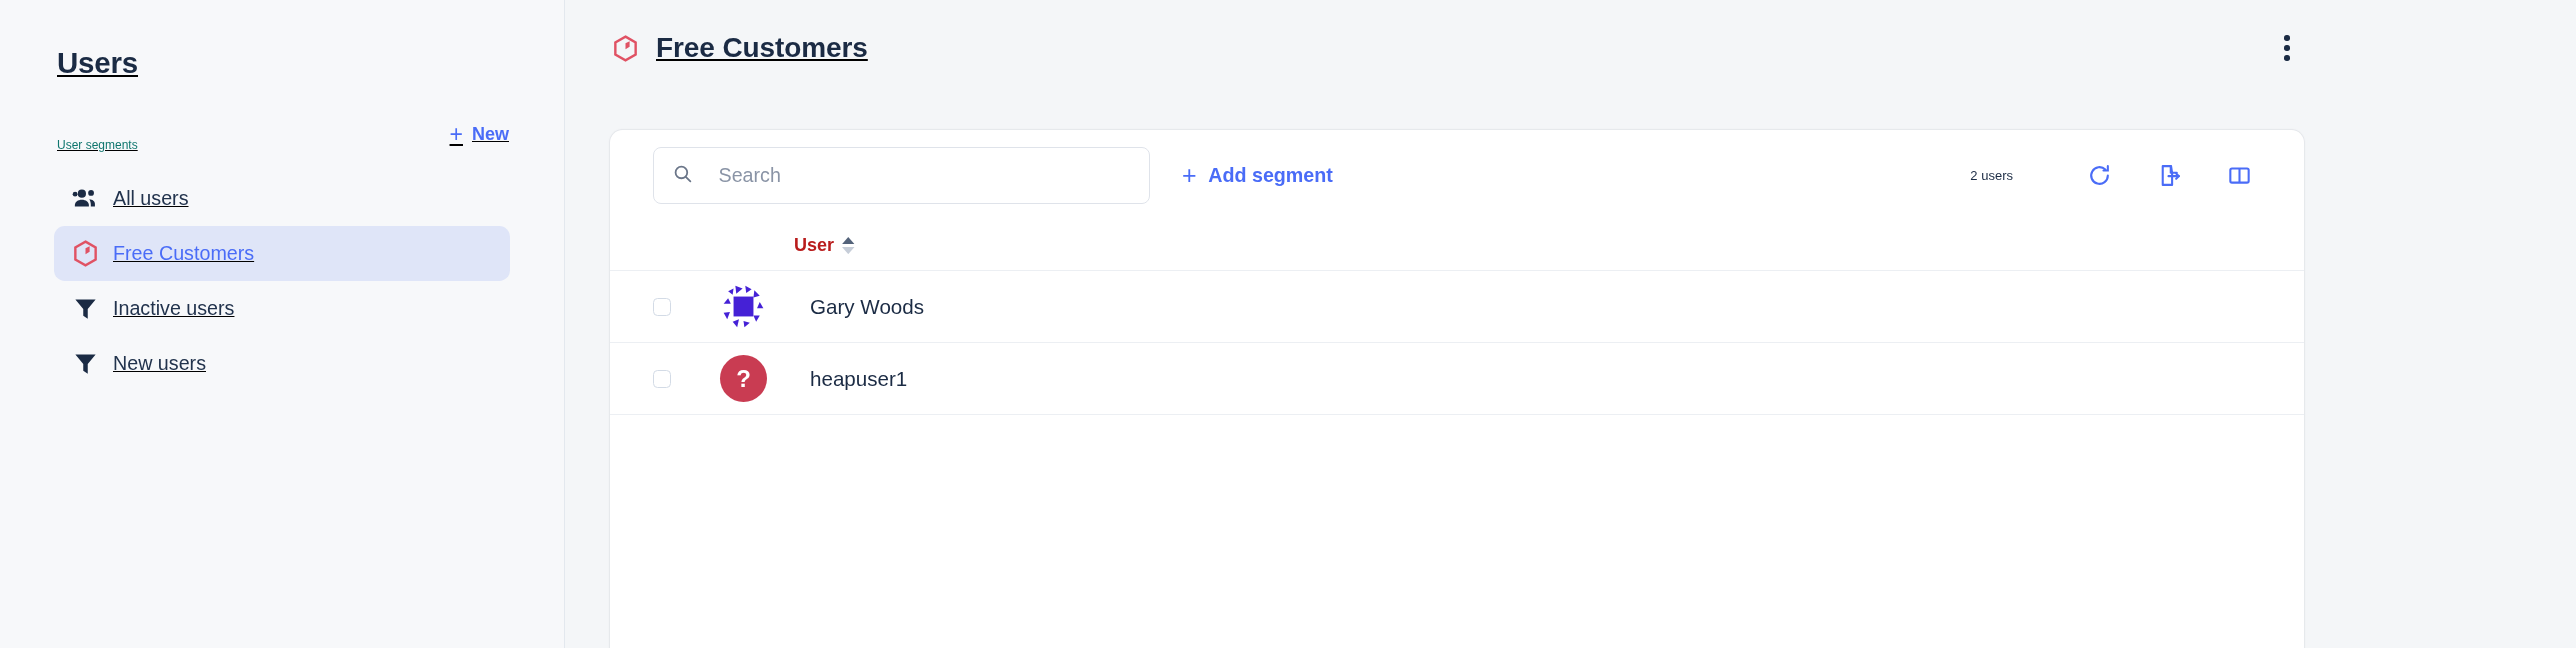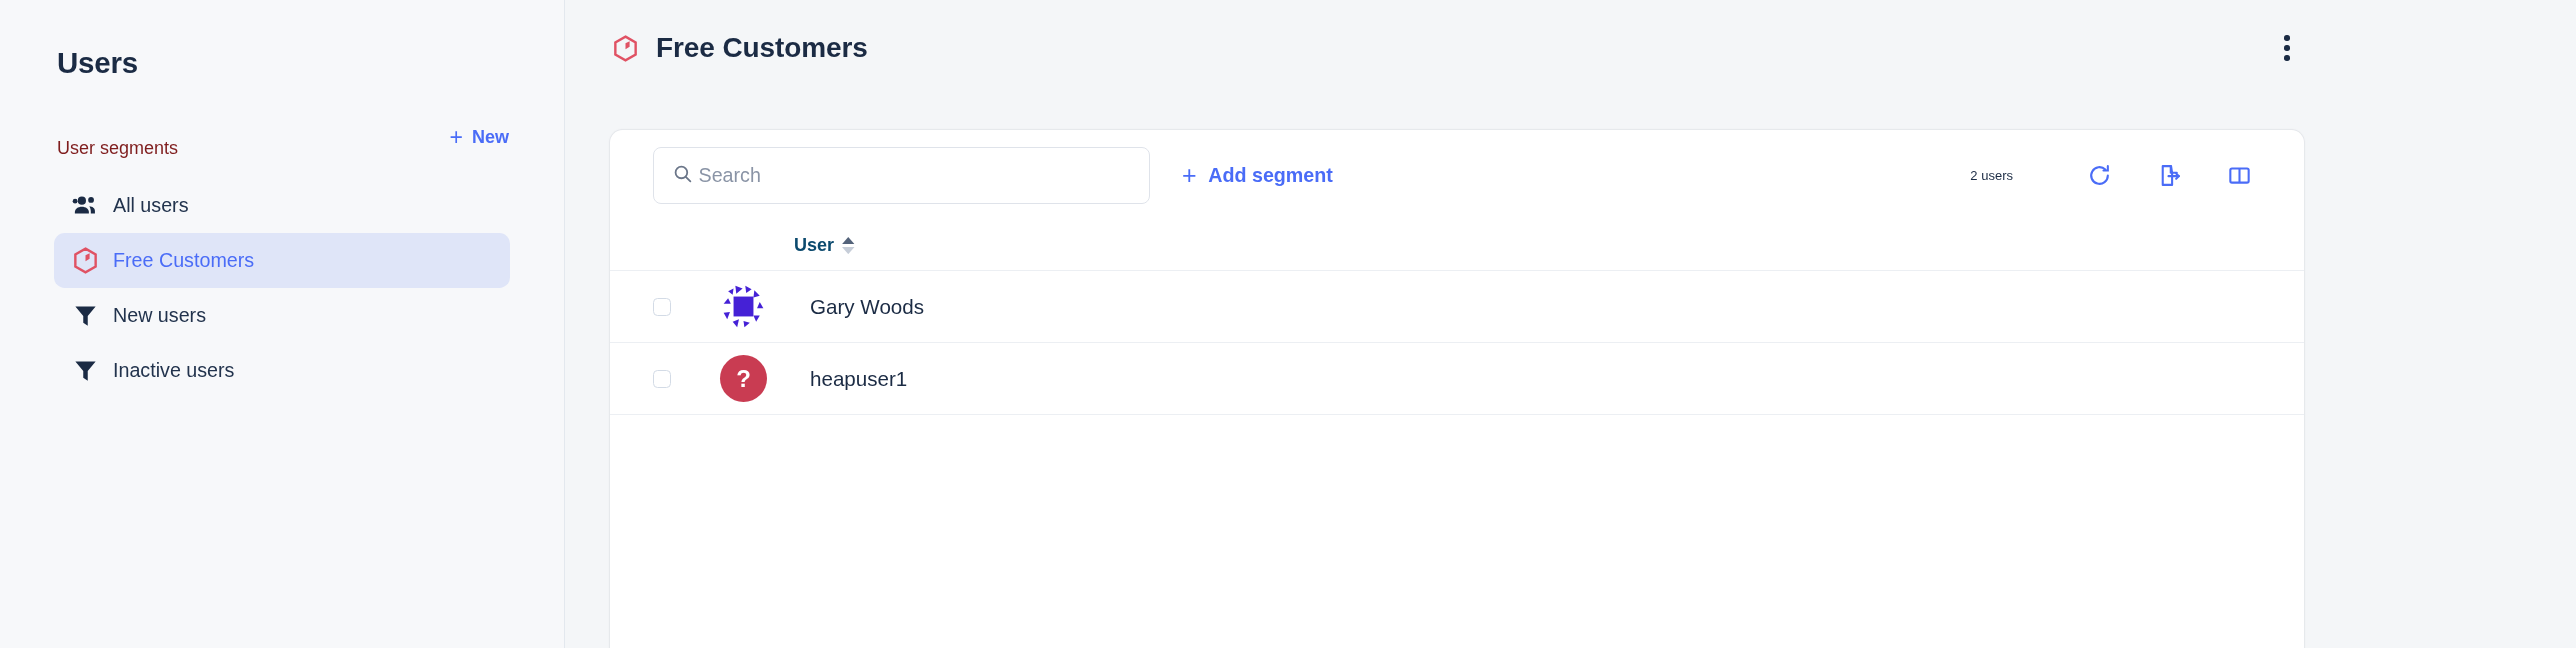--- a/index.html
+++ b/index.html
@@ -3,41 +3,41 @@
 <meta charset="utf-8">
 <style>
   * { margin:0; padding:0; box-sizing:border-box; }
   html, body {
     width:2576px; height:648px;
     overflow:hidden;
     background:#f4f6f8;
     font-family:"Liberation Sans", sans-serif;
     -webkit-font-smoothing:antialiased;
   }
-  .app { display:flex; width:2360px; height:648px; }
+  .app { display:flex; width:2360px; height:648px;text-decoration:underline; }
 
   
   .sidebar {
     width:565px; height:648px; flex:0 0 565px;
     background:#f7f8fa;
     border-right:0.9px solid #e3e8ee;
     padding:0;
     position:relative;
   }
   .sidebar-title {
     font-size:29.5px; font-weight:700; color:#1b2b44;
     letter-spacing:-0.2px;
     padding:48px 0 0 57px;
     line-height:1;
   }
   .segments-head {
     display:flex; align-items:center; justify-content:space-between;
     padding:39px 55px 0 57px;
   }
-  .segments-label { font-size:18px; color:#7f1d1d; font-weight:400;margin-top:21px; }
+  .segments-label { font-size:12px; color:#0f766e; font-weight:400;margin-top:21px; }
   .new-btn {
     display:flex; align-items:center; gap:9px;
     color:#4a6cf7; font-size:18px; font-weight:600;
     cursor:pointer; background:none; border:none;
     font-family:"Liberation Sans", sans-serif;
   }
   .new-btn .plus { font-size:23px; font-weight:400; line-height:1; }
 
   .seg-list { margin-top:19.7px; padding:0 54px 0 54px; }
   .seg-item {
@@ -73,21 +73,21 @@
     box-shadow:0 0.9px 2.7px rgba(30,40,60,0.08), 0 0 0 0.9px rgba(30,40,60,0.035);
     overflow:hidden;
   }
   .toolbar {
     display:flex; align-items:center;
     height:91px; padding:0 47px 0 43px;
   }
   .search-box {
     width:497px; height:57px; flex:0 0 497px;
     border:0.9px solid #dfe3ea; border-radius:8px;
-    display:flex; align-items:center; gap:5px;
+    display:flex; align-items:center; gap:25px;
     padding:0 18px;
     background:#fff;
   }
   .search-box input {
     border:none; outline:none; flex:1;
     font-size:19.7px; color:#2b3a52;
     font-family:"Liberation Sans", sans-serif;
     background:transparent;
   }
   .search-box input::placeholder { color:#8a94a6; }
@@ -102,21 +102,21 @@
   .tool-icon { width:36px; height:36px; margin-left:34px; display:flex; align-items:center; justify-content:center; cursor:pointer; }
 
   
   .table-head {
     display:flex; align-items:center;
     height:50px; padding:0 43px;
     border-bottom:0.9px solid #eceff3;
   }
   .th-check { width:59px; flex:0 0 59px; }
   .th-avatar { width:82px; flex:0 0 82px; }
-  .th-user { display:flex; align-items:center; gap:8px; font-size:18px; font-weight:700; color:#0c4a6e; }
+  .th-user { display:flex; align-items:center; gap:8px; font-size:18px; font-weight:700; color:#b91c1c; }
   .sort-ic { display:flex; flex-direction:column; gap:2.7px; }
 
   .row {
     display:flex; align-items:center;
     height:72px; padding:0 43px;
     border-bottom:0.9px solid #eceff3;
     gap:8px;
   }
   .row-check { width:59px; flex:0 0 59px; display:flex; align-items:center; }
   .cb {
@@ -170,30 +170,30 @@
         </span>
         <span>Free Customers</span>
       </div>
 
       <div class="seg-item">
         <span class="seg-icon">
           <svg width="27" height="27" viewBox="0 0 24 24" fill="#1b2b44">
             <path d="M3 4h18l-7 8.4V21l-4-2.6v-6z"></path>
           </svg>
         </span>
-        <span>New users</span>
+        <span>Inactive users</span>
       </div>
 
       <div class="seg-item">
         <span class="seg-icon">
           <svg width="27" height="27" viewBox="0 0 24 24" fill="#1b2b44">
             <path d="M3 4h18l-7 8.4V21l-4-2.6v-6z"></path>
           </svg>
         </span>
-        <span>Inactive users</span>
+        <span>New users</span>
       </div>
 
     </nav>
   </aside>
 
   <section class="main">
 
     <div class="main-header">
       <span class="header-icon">
         <svg width="29" height="29" viewBox="0 0 24 24">

